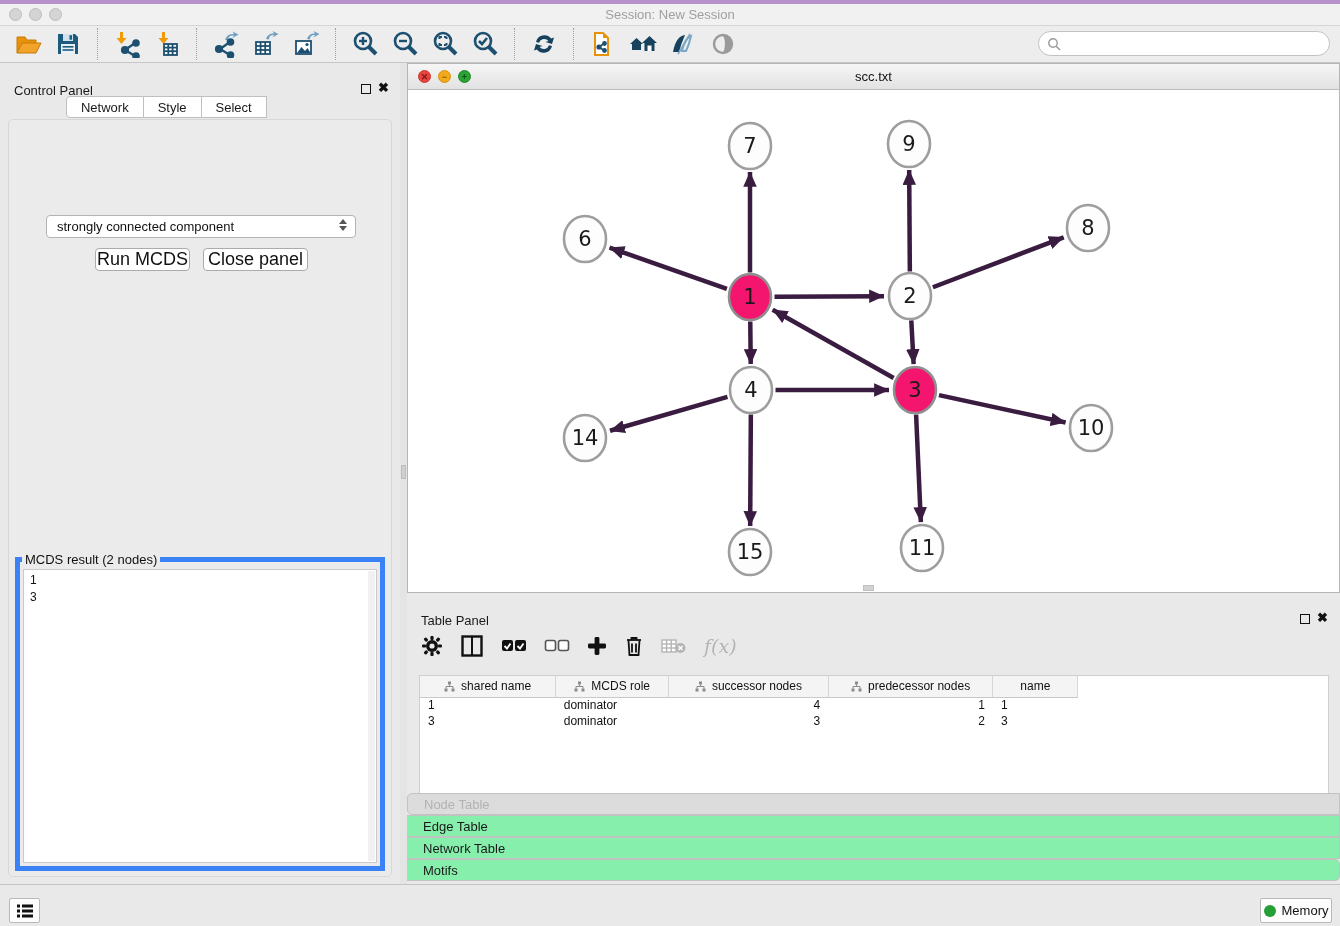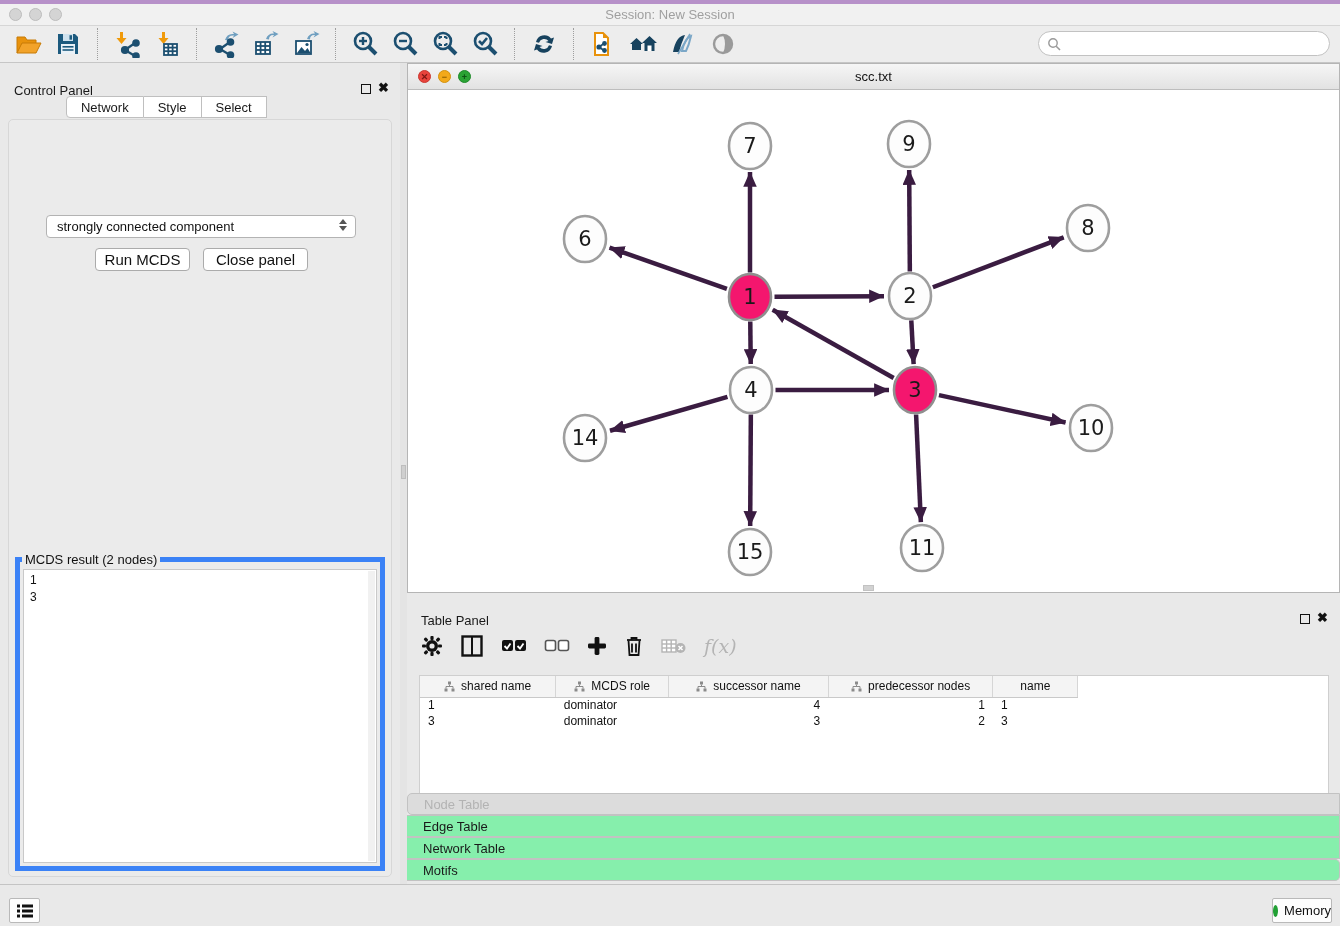--- a/index.html
+++ b/index.html
@@ -35,21 +35,21 @@
   .tab { height:22px; line-height:21px; padding:0 14px; font-size:13px; background:#fff; border:1px solid #bfbfbf; border-left:none; color:#1a1a1a; }
   .tab.first { border-left:1px solid #bfbfbf; border-radius:4px 0 0 4px; }
   .tab.sel-gray { background:#e9e9e9; color:#b6bac0; border-color:#d2d2d2; border-radius:0 4px 4px 0;margin-top:36px; }
   .cp-content { position:absolute; left:8px; right:8px; top:56px; bottom:7px; border:1px solid #d7d7d7; border-radius:5px; background:#ebebeb; }
   .opt-label { position:absolute; left:0; width:100%; top:74px; text-align:center; font-size:13px; color:#111; }
   .dropdown { position:absolute; left:37px; width:310px; top:95px; height:23px; background:#fff; border:1px solid #b3b3b3; border-radius:4px; font-size:13px; line-height:21px; padding-left:10px; color:#111; }
   .dd-arrows { position:absolute; right:8px; top:3px; display:flex; flex-direction:column; gap:2px; }
   .dd-arrows i { width:0; height:0; border-left:4px solid transparent; border-right:4px solid transparent; display:block; }
   .dd-up { border-bottom:5px solid #555; }
   .dd-down { border-top:5px solid #555; }
-  .cp-btn { position:absolute; top:128px; height:23px; background:#fff; border:1px solid #ababab; border-radius:4px; font-size:15px; text-align:center; line-height:21px; color:#111; }
+  .cp-btn { position:absolute; top:128px; height:23px; background:#fff; border:1px solid #ababab; border-radius:4px; font-size:18px; text-align:center; line-height:21px; color:#111; }
   .btn-run { left:86px; width:95px; }
   .btn-close { left:194px; width:105px; }
   .mcds-result { position:absolute; left:6px; right:6px; top:432px; bottom:5px; border:5px solid #3b82f6; background:transparent; }
   .mcds-result legend { font-size:13px; color:#111; margin-left:2px; padding:0 3px; }
   .result-area { position:absolute; left:3px; right:3px; top:2px; bottom:3px; background:#fff; border:1px solid #c9c9c9; font-size:12px; color:#111; padding:2px 0 0 6px; line-height:17px; white-space:pre; }
   .result-scroll { position:absolute; right:1px; top:1px; bottom:1px; width:7px; background:#f1f1f1; }
 
   
   .v-splitter { position:absolute; left:400px; top:0; width:7px; height:821px; background:#e4e4e4; }
   .v-splitter .grip { position:absolute; left:1px; top:402px; width:5px; height:14px; background:#cfcfcf; border:1px solid #bdbdbd; }
@@ -80,21 +80,21 @@
   .tp-tabs { position:absolute; left:0; bottom:3px; width:100%; display:flex; justify-content:center;flex-direction:column; }
   .tp-tab { height:22px; line-height:21px; padding:0 16px; font-size:13px; background:#86efac; border:1px solid #c2c2c2; border-left:none; color:#1a1a1a; }
   .tp-tab.first { border-left:1px solid #c2c2c2; border-radius:5px 0 0 5px; }
   .tp-tab.last { border-radius:0 5px 5px 0; }
   .tp-tab.selected { background:#dcdcdc; color:#b3b3b3; }
 
   
   .statusbar { position:absolute; left:0; top:884px; width:100%; height:42px; background:#e9e9e9; border-top:1px solid #c4c4c4; }
   .sb-btn { position:absolute; background:#fdfdfd; border:1px solid #b9b9b9; border-radius:2px; display:flex; align-items:center; justify-content:center; }
   .list-btn { left:9px; top:13px; width:31px; height:25px; }
-  .memory-btn { right:8px; top:13px; width:60px; height:25px; gap:6px; font-size:13px; color:#111; }
+  .memory-btn { right:8px; top:13px; width:72px; height:25px; gap:6px; font-size:13px; color:#111; }
   .mem-dot { width:12px; height:12px; border-radius:50%; background:#22a035; }
 
   svg text { font-family:"DejaVu Sans", sans-serif; }
 </style>
 </head>
 <body>
 
 <div class="app">
 
   <div class="accent-strip"></div>
@@ -500,21 +500,21 @@
                 <th style="width: 160px;">
                   <span class="hdr-inner">
                     <svg width="11" height="11" viewBox="0 0 11 11">
                       <g fill="#8a8a8a">
                         <rect x="4" y="0.5" width="3" height="3"></rect>
                         <rect x="0.5" y="7.5" width="3" height="3"></rect>
                         <rect x="7.5" y="7.5" width="3" height="3"></rect>
                       </g>
                       <path d="M5.5 3.5 v2 M2 7.5 v-2 h7 v2" stroke="#8a8a8a" stroke-width="1" fill="none"></path>
                     </svg>
-                    <span>successor name</span>
+                    <span>successor nodes</span>
                   </span>
                 </th>
                 <th style="width: 165px;">
                   <span class="hdr-inner">
                     <svg width="11" height="11" viewBox="0 0 11 11">
                       <g fill="#8a8a8a">
                         <rect x="4" y="0.5" width="3" height="3"></rect>
                         <rect x="0.5" y="7.5" width="3" height="3"></rect>
                         <rect x="7.5" y="7.5" width="3" height="3"></rect>
                       </g>

